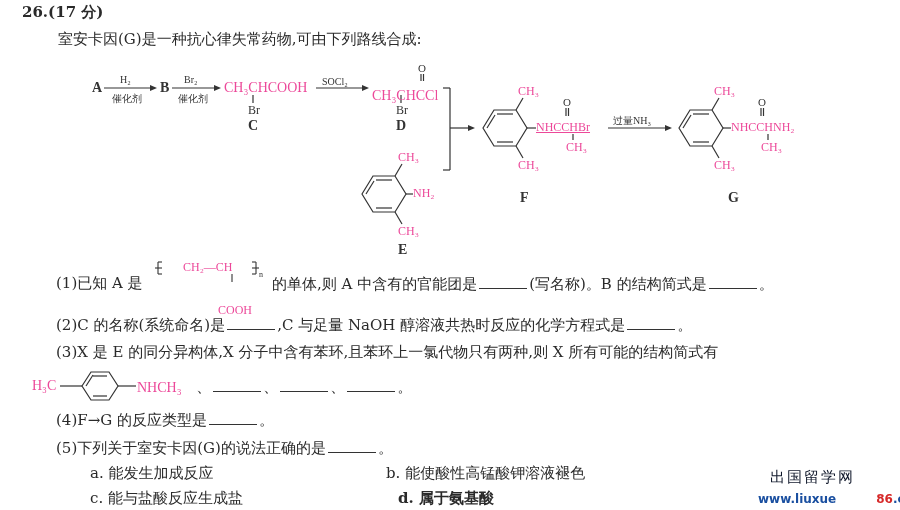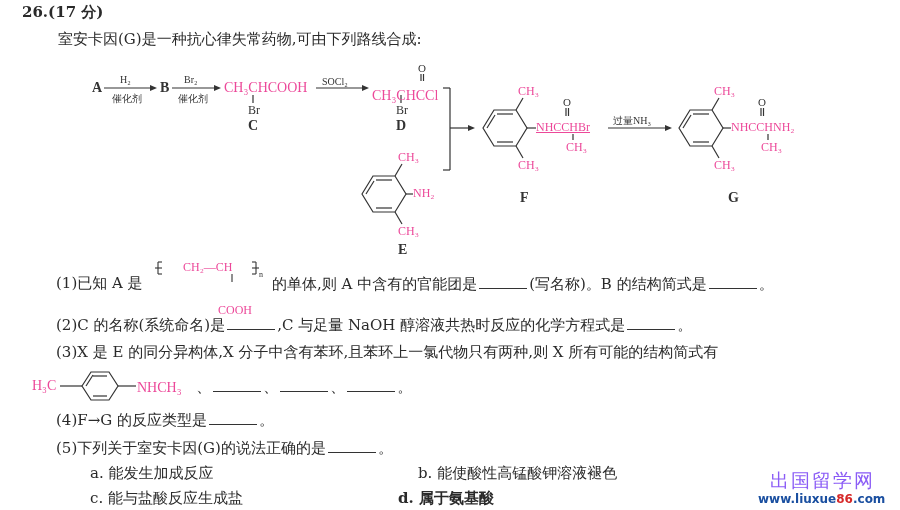--- a/index.html
+++ b/index.html
@@ -5,23 +5,23 @@
   html, body { margin: 0; padding: 0; background: #ffffff; }
   body { width: 900px; height: 510px; position: relative; overflow: hidden;
          font-family: "DejaVu Serif", "Liberation Serif", serif; color: #2a2a2a; }
   .abs { position: absolute; white-space: nowrap; }
   .txt { font-size: 15px; line-height: 18px; }
   .chem { font-family: "Liberation Serif", "DejaVu Serif", serif; font-size: 14px; color: #ec4899; }
   .chem-sm { font-family: "Liberation Serif", "DejaVu Serif", serif; font-size: 10px; color: #333; }
   .lbl { font-family: "Liberation Serif", serif; font-weight: bold; font-size: 14px; color: #333; }
   .blank { display: inline-block; border-bottom: 1px solid #333; width: 48px; height: 14px; vertical-align: baseline; margin: 0 2px; }
   svg { position: absolute; left: 0; top: 0; }
-  .wm-cn { font-family: Liberation Mono, monospace; font-size: 19px; color: #8b5cf6; letter-spacing: 2px; }
+  .wm-cn { font-family: Liberation Mono, monospace; font-size: 15px; color: #0f172a; letter-spacing: 2px; }
   .wm-url { font-family: "DejaVu Sans", sans-serif; font-size: 12px; color: #1a4fa0; font-weight: bold; }
-  .wm-url .red { color: #d62828; }
+  .wm-url .red { color: #d62828; padding-left: 40px; }
 </style>
 </head>
 <body>
 
 <div class="abs txt" style="left:22px;top:3px;font-weight:bold;">
   <span>26.</span><span>(17 分)</span>
 </div>
 <div class="abs txt" style="left:58px;top:30px;">室安卡因(G)是一种抗心律失常药物,可由下列路线合成:</div>
 
 <svg width="900" height="510">
@@ -170,20 +170,20 @@
 </div>
 
 <div class="abs txt" style="left:56px;top:410px;">
   <span>(4)F→G 的反应类型是</span><span class="blank"></span><span>。</span>
 </div>
 
 <div class="abs txt" style="left:56px;top:438px;">
   <span>(5)下列关于室安卡因(G)的说法正确的是</span><span class="blank"></span><span>。</span>
 </div>
 <div class="abs txt" style="left:90px;top:464px;">a. 能发生加成反应</div>
-<div class="abs txt" style="left:386px;top:464px;margin-left:32px;">b. 能使酸性高锰酸钾溶液褪色</div>
+<div class="abs txt" style="left:386px;top:464px;">b. 能使酸性高锰酸钾溶液褪色</div>
 <div class="abs txt" style="left:90px;top:489px;">c. 能与盐酸反应生成盐</div>
 <div class="abs txt" style="left:398px;top:489px;font-weight:bold;">d. 属于氨基酸</div>
 
 <div class="abs wm-cn" style="left:770px;top:468px;">出国留学网</div>
 <div class="abs wm-url" style="left:758px;top:492px;">
   <span>www.liuxue</span><span class="red">86</span><span>.com</span>
 </div>
 
 </body></html>

